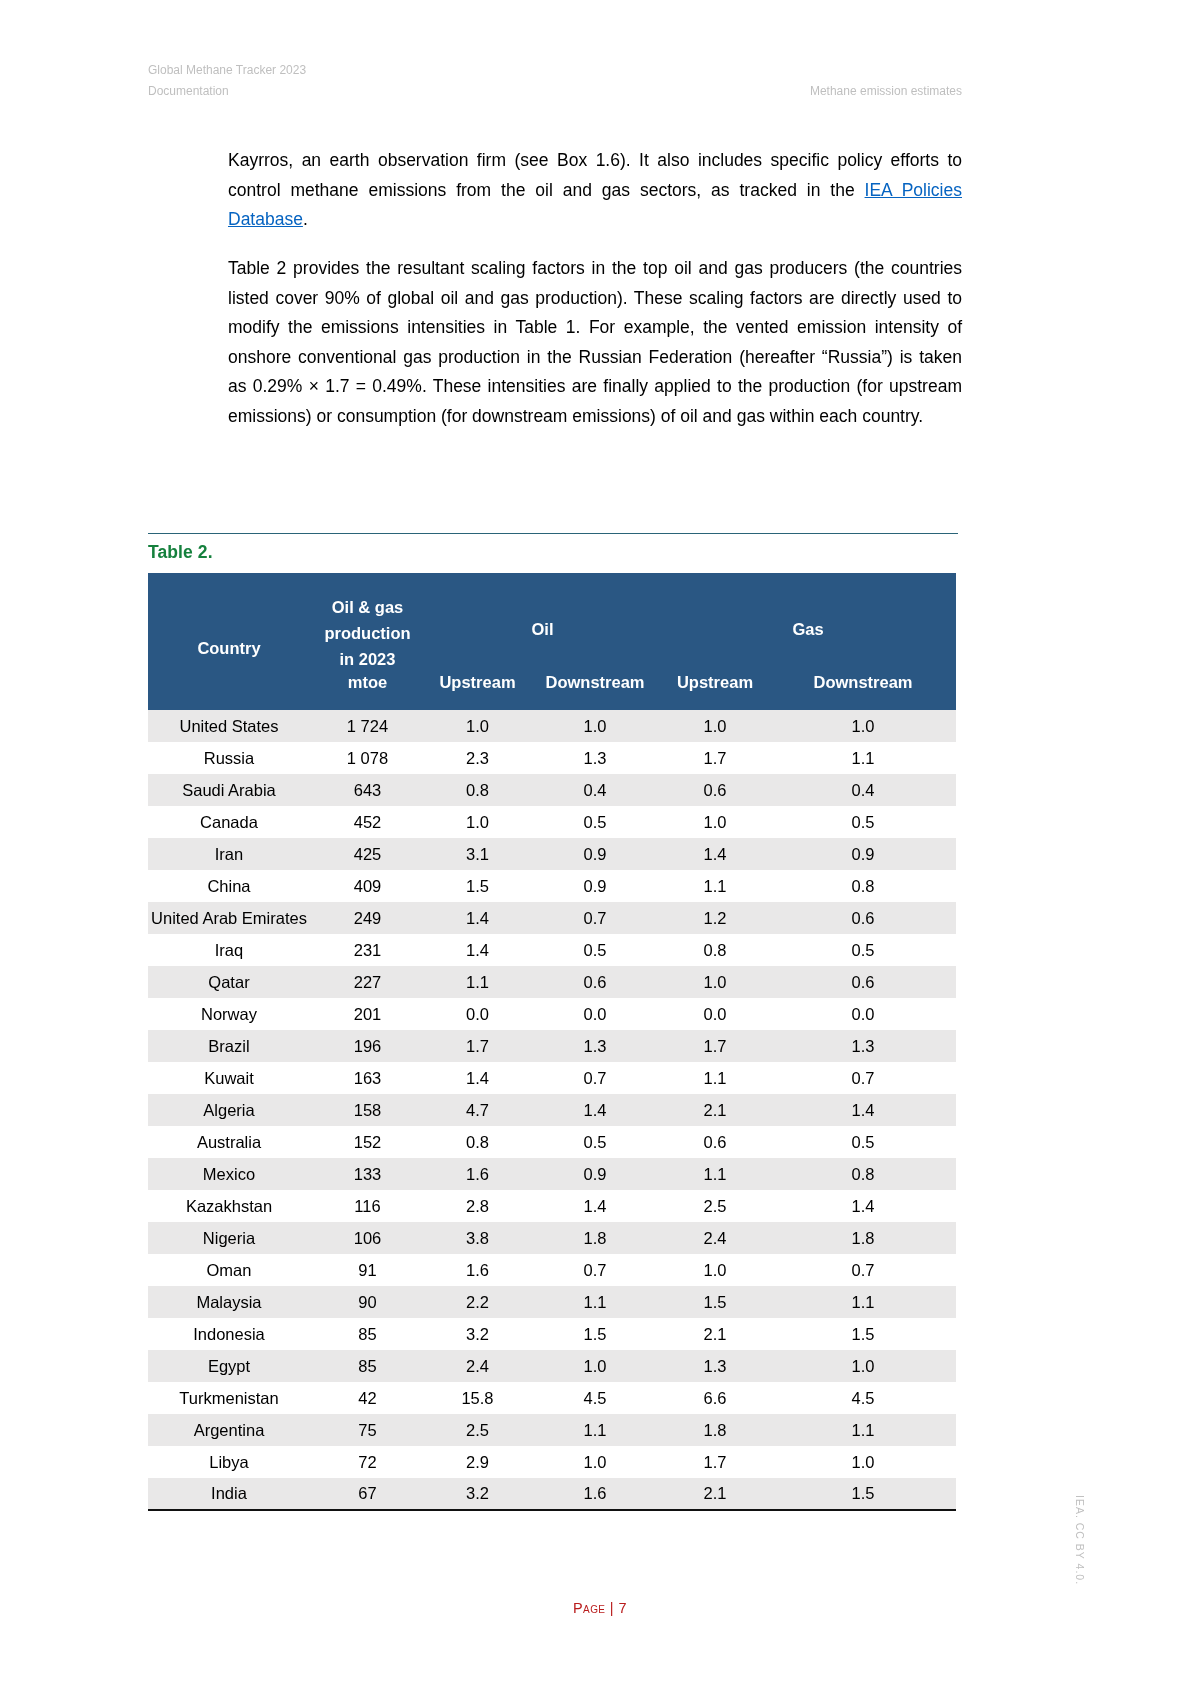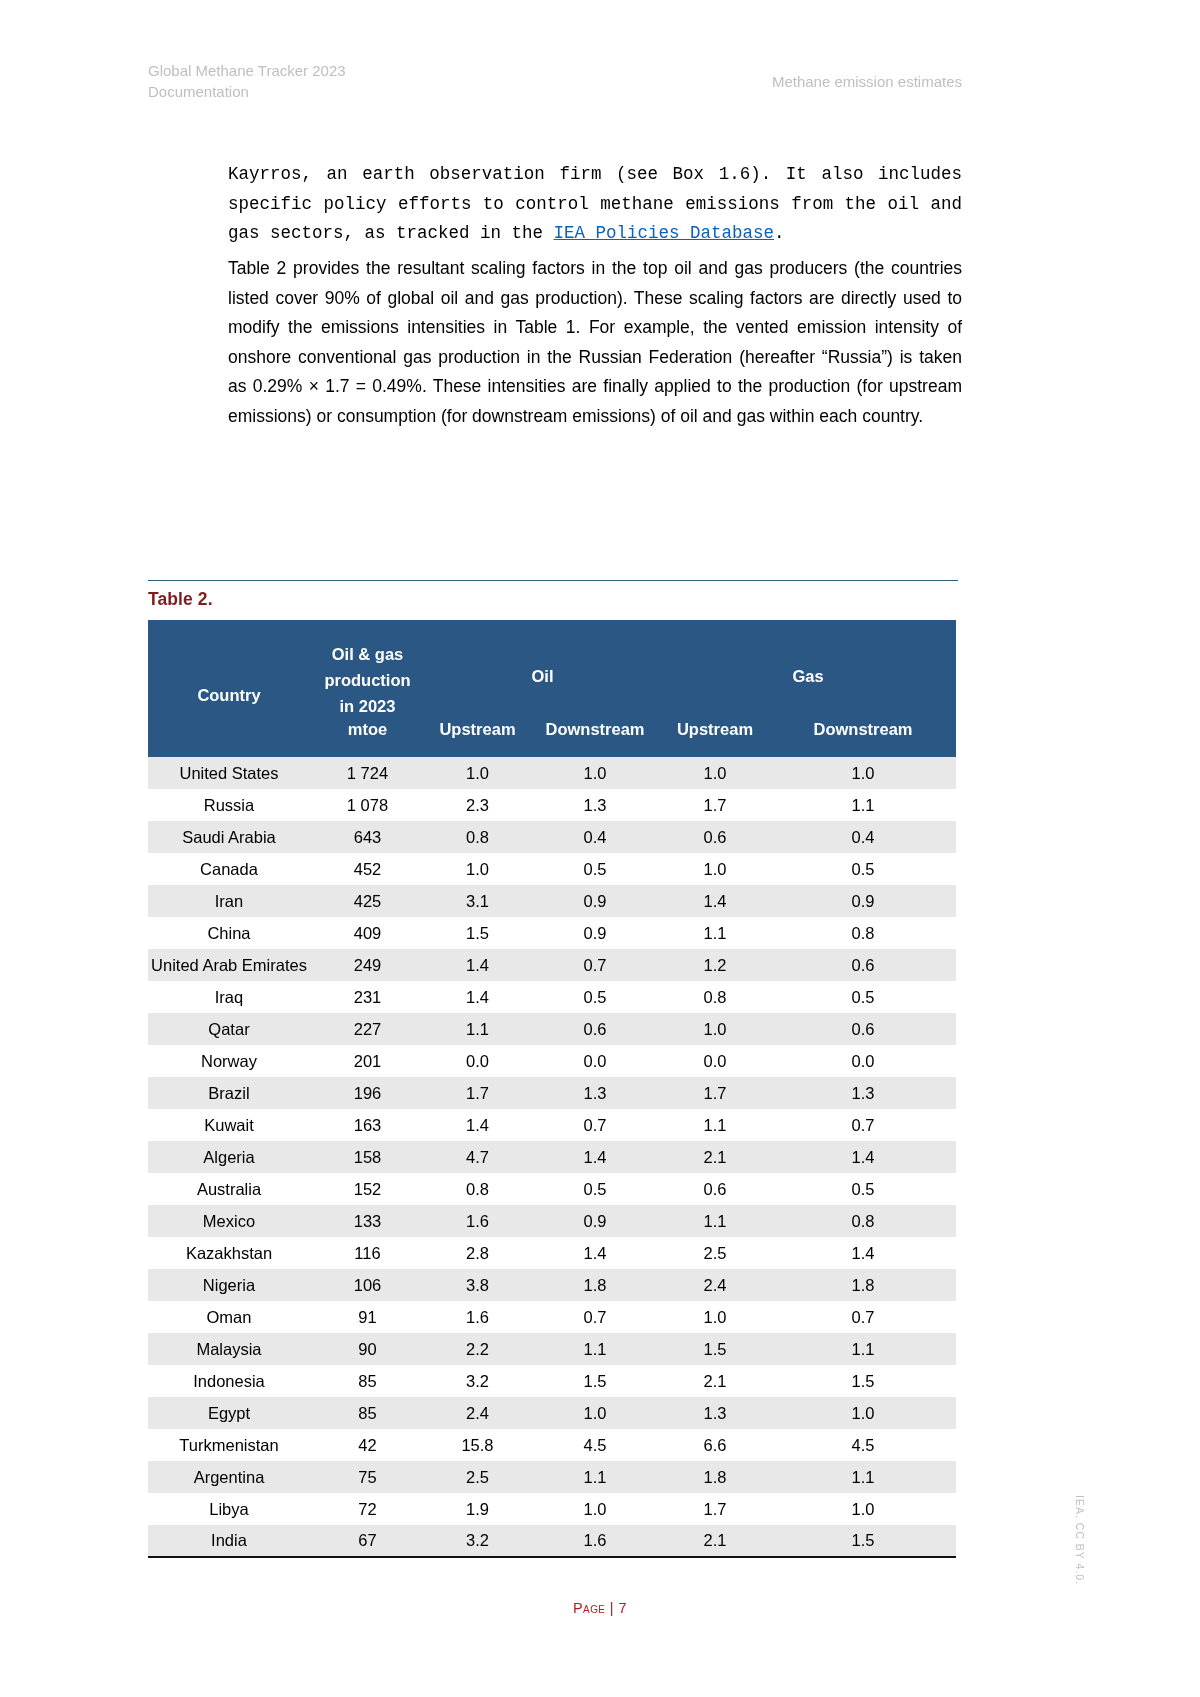--- a/index.html
+++ b/index.html
@@ -8,44 +8,43 @@
     position:relative;
     width:1200px; height:1697px;
     font-family:"Liberation Sans", sans-serif;
     color:#000;
     overflow:hidden;
   }
 
   
   .page-header {
     position:absolute; top:60px; left:148px; width:814px;
-    display:flex; justify-content:space-between; align-items:center;
-    font-size:15px; line-height:21px; color:#BFBFBF;
+    display:flex; justify-content:space-between; align-items:flex-end;
+    font-size:12px; line-height:21px; color:#BFBFBF;
   }
   .page-header .left { text-align:left; }
   .page-header .right { text-align:right; }
 
   
   .para {
     position:absolute; left:228px; width:734px;
     font-size:17.5px; line-height:29.5px; text-align:justify; color:#000;
   }
-  .para1 { top:160px;font-family:Liberation Mono, monospace; }
+  .para1 { top:146px; }
   .para2 { top:254px; }
   .doc-link { color:#0563C1; text-decoration:underline; cursor:pointer; }
 
   
   .table-section { position:absolute; top:533px; left:148px; width:810px; }
   .table-title {
     border-top:1.5px solid #2A6478;
     padding-top:8px;
     display:flex; align-items:baseline;
-    color:#7f1d1d; font-weight:bold; font-size:17.5px;
+    color:#15803d; font-weight:bold; font-size:17.5px;
     letter-spacing:0.1px;
-    margin-top:47px;
   }
   .table-title .label { min-width:92px; }
 
   table.scaling {
     margin-top:10px;
     width:808px;
     border-collapse:collapse;
     table-layout:fixed;
     font-size:16.5px;
   }
@@ -314,21 +313,21 @@
           <td>Argentina</td>
           <td>75</td>
           <td>2.5</td>
           <td>1.1</td>
           <td>1.8</td>
           <td>1.1</td>
         </tr>
         <tr>
           <td>Libya</td>
           <td>72</td>
-          <td>1.9</td>
+          <td>2.9</td>
           <td>1.0</td>
           <td>1.7</td>
           <td>1.0</td>
         </tr>
         <tr>
           <td>India</td>
           <td>67</td>
           <td>3.2</td>
           <td>1.6</td>
           <td>2.1</td>

